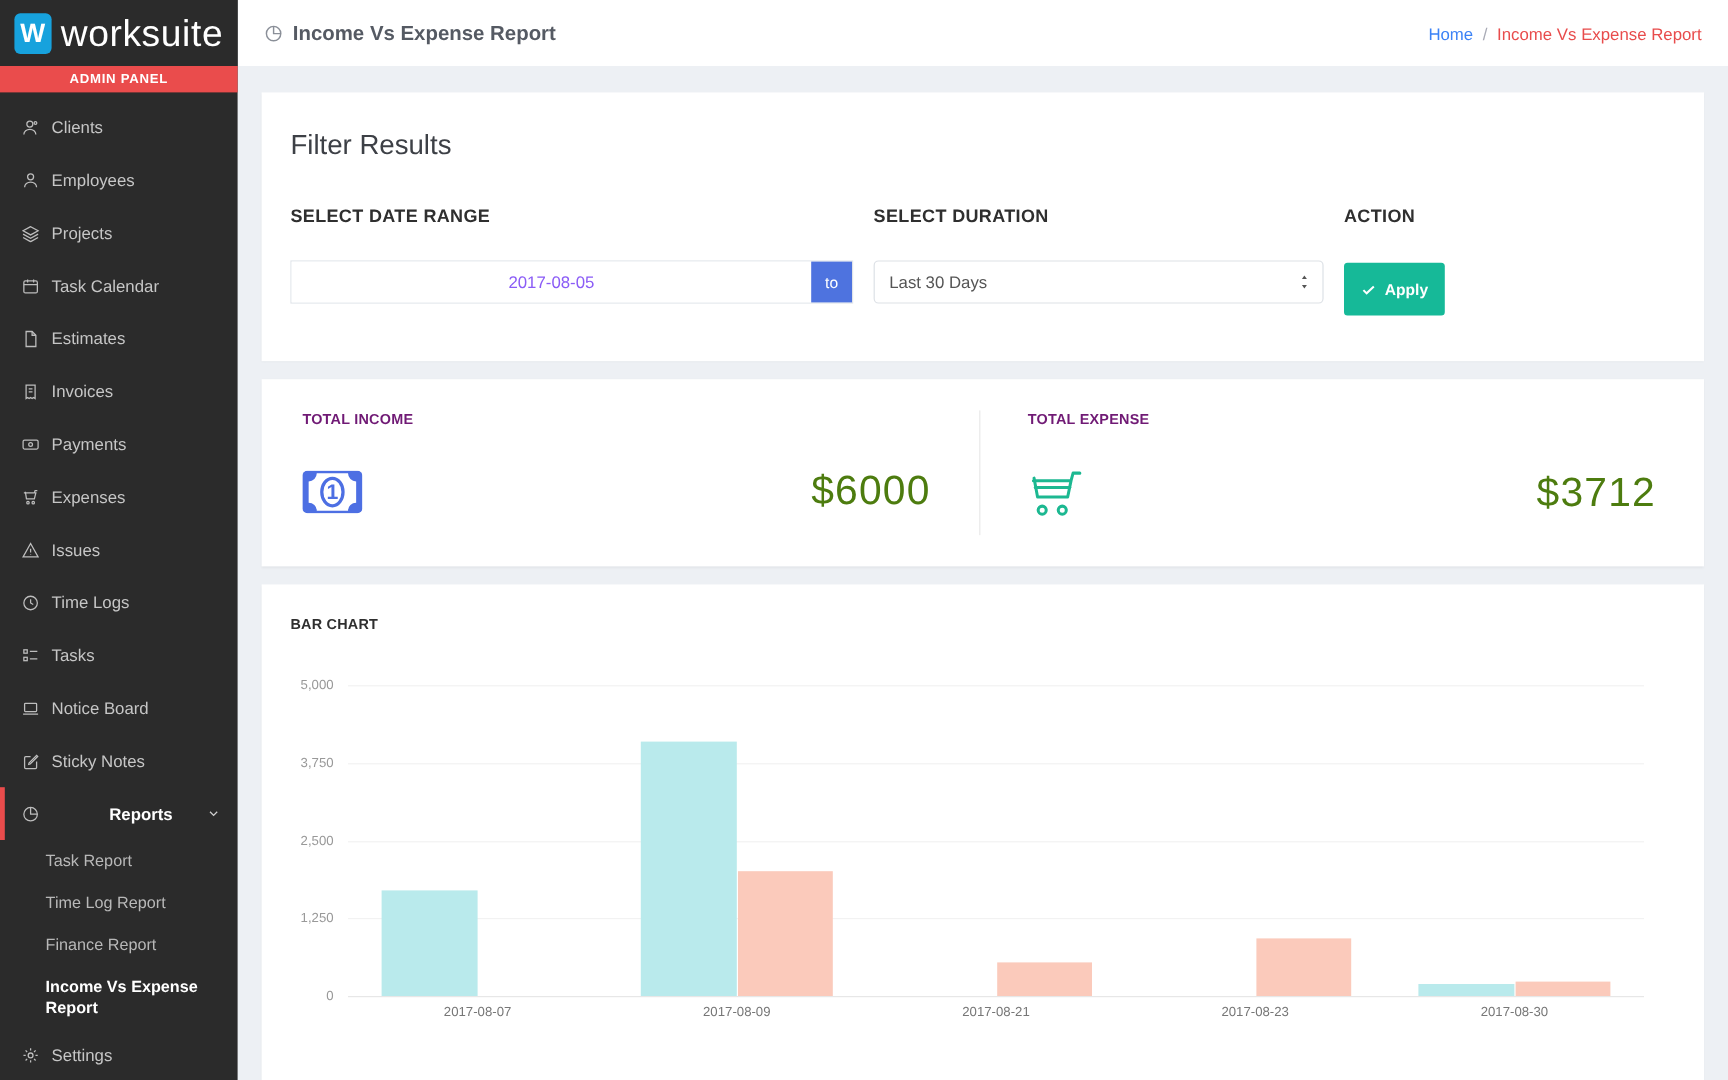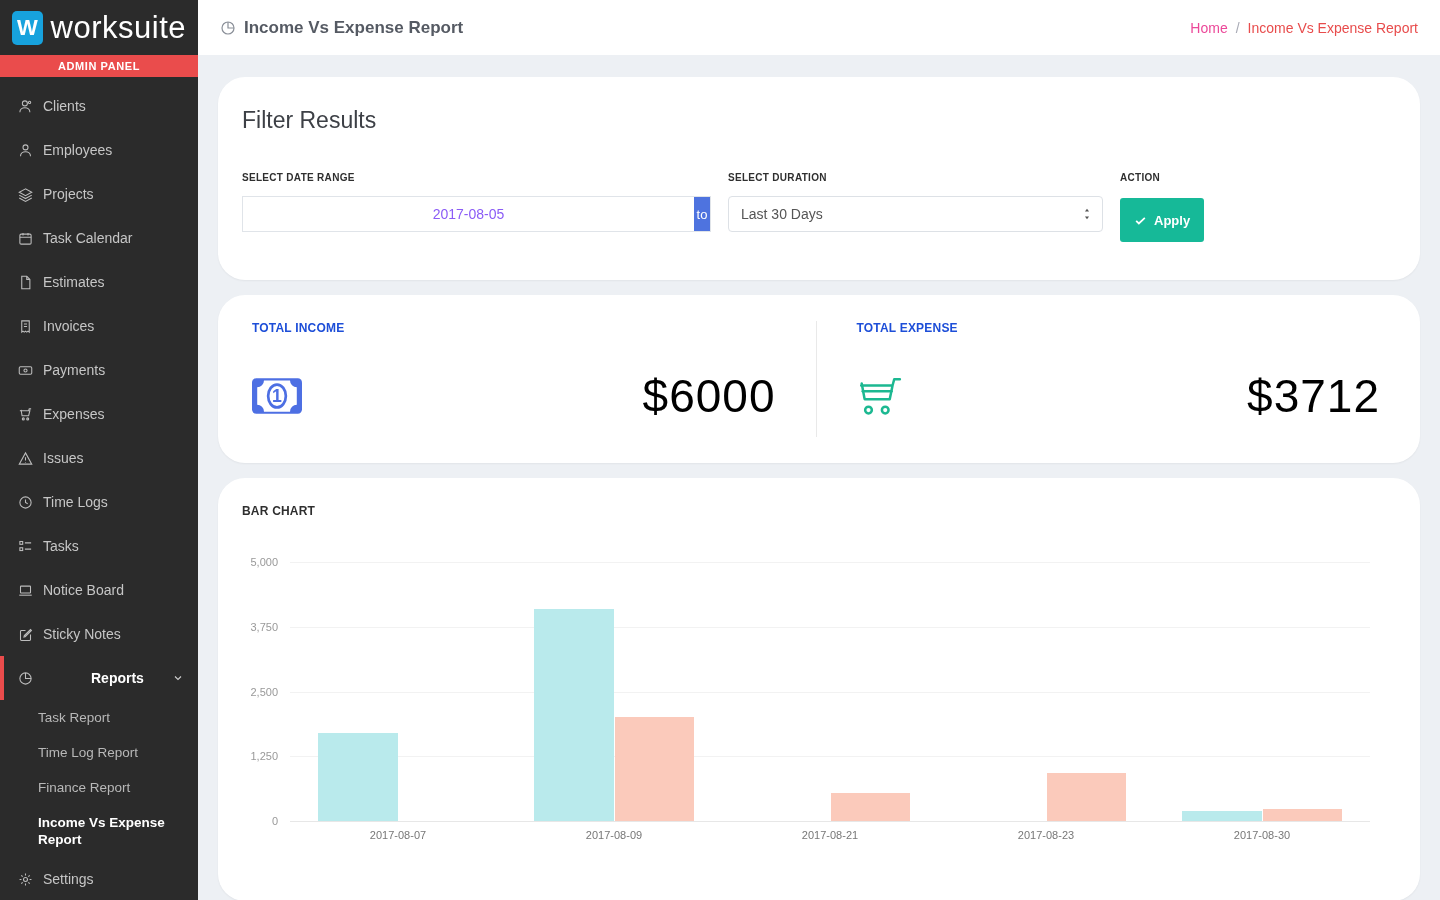--- a/index.html
+++ b/index.html
@@ -24,54 +24,54 @@
   .sub-item { padding:9px 14px 9px 38px; color:#b8b8b8; font-size:13.5px; line-height:17px; cursor:pointer; }
   .sub-item.active { color:#fff; font-weight:bold; }
   svg { display:block; }
 
   
   .header { position:fixed; left:198px; top:0; right:0; height:55px; background:#fff;
             display:flex; align-items:center; justify-content:space-between; padding:0 22px; z-index:4; }
   .page-title-wrap { display:flex; align-items:center; gap:8px; }
   .page-title { font-size:17px; font-weight:bold; color:#555a63; }
   .breadcrumb { font-size:14px; display:flex; gap:8px; align-items:center; }
-  .bc-home { color:#ec4899; cursor:pointer; }
+  .bc-home { color:#3b82f6; cursor:pointer; }
   .bc-sep { color:#a8aab5; }
   .bc-cur { color:#e84c4c; }
 
   
   .content { position:absolute; left:198px; top:55px; right:0; padding:22px 20px; }
-  .card { background:#fff; box-shadow:0 1px 2px rgba(0,0,0,.05); margin-bottom:15px;border-radius:27px; }
+  .card { background:#fff; box-shadow:0 1px 2px rgba(0,0,0,.05); margin-bottom:15px; }
 
   
   .filter-card { padding:30px 24px 38px; }
   .filter-heading { font-size:23px; font-weight:500; color:#3d4046; margin-bottom:38px; }
   .filter-row { display:flex; gap:17px; }
   .f-col-dates { width:469px; }
   .f-col-duration { width:375px; }
-  .f-label { font-size:10px; font-weight:bold; color:#2f2f2f; letter-spacing:.3px; margin-bottom:13px; }
+  .f-label { font-size:15px; font-weight:bold; color:#2f2f2f; letter-spacing:.3px; margin-bottom:28px; }
   .date-group { display:flex; border:1px solid #e0e4e9; height:36px; }
   .date-input { flex:1; border:0; outline:none; text-align:center; font-size:14px; color:#8b5cf6;
                 font-family:"Liberation Sans", sans-serif; min-width:0; }
-  .to-badge { width:16px; background:#4e73df; color:#fff; font-size:13px; display:flex;
+  .to-badge { width:34px; background:#4e73df; color:#fff; font-size:13px; display:flex;
               align-items:center; justify-content:center; }
   .select-box { height:36px; border:1px solid #dde1e6; border-radius:4px; display:flex; align-items:center;
                 justify-content:space-between; padding:0 10px 0 12px; font-size:14px; color:#555; cursor:pointer;
                 background:#fff; }
   .apply-btn { height:44px; background:#16b998; color:#fff; border:0; border-radius:3px; font-size:13px;
                font-weight:bold; display:inline-flex; align-items:center; gap:7px; padding:16px 14px;
                cursor:pointer; font-family:"Liberation Sans", sans-serif; margin-top:2px; }
 
   
   .totals-card { display:flex; padding:26px 0; }
   .total-half { flex:1; padding:0 24px 14px 34px; }
   .total-half + .total-half { border-left:1px solid #e9e9e9; padding-left:40px; }
-  .total-label { font-size:12px; font-weight:bold; color:#1d4ed8; letter-spacing:.2px; }
+  .total-label { font-size:12px; font-weight:bold; color:#701a75; letter-spacing:.2px; }
   .total-row { display:flex; align-items:center; justify-content:space-between; margin-top:34px; padding-right:16px; }
-  .total-value { font-size:46px; font-weight:300; color:#000000; letter-spacing:1px; }
+  .total-value { font-size:34px; font-weight:300; color:#4d7c0f; letter-spacing:1px; }
 
   
   .chart-card { padding:26px 24px 60px; }
   .chart-title { font-size:12px; font-weight:bold; color:#2f2f2f; letter-spacing:.2px; }
   .chart-wrap { display:flex; margin-top:44px; padding-right:26px; }
   .y-axis { width:48px; position:relative; }
   .y-axis span { position:absolute; right:12px; transform:translateY(-50%); font-size:11px; color:#999;text-align:right; }
   .y-axis span:nth-child(1){top:0;} .y-axis span:nth-child(2){top:25%;} .y-axis span:nth-child(3){top:50%;}
   .y-axis span:nth-child(4){top:75%;} .y-axis span:nth-child(5){top:100%;}
   .plot { flex:1; height:259px; position:relative; display:flex; align-items:flex-end; }

